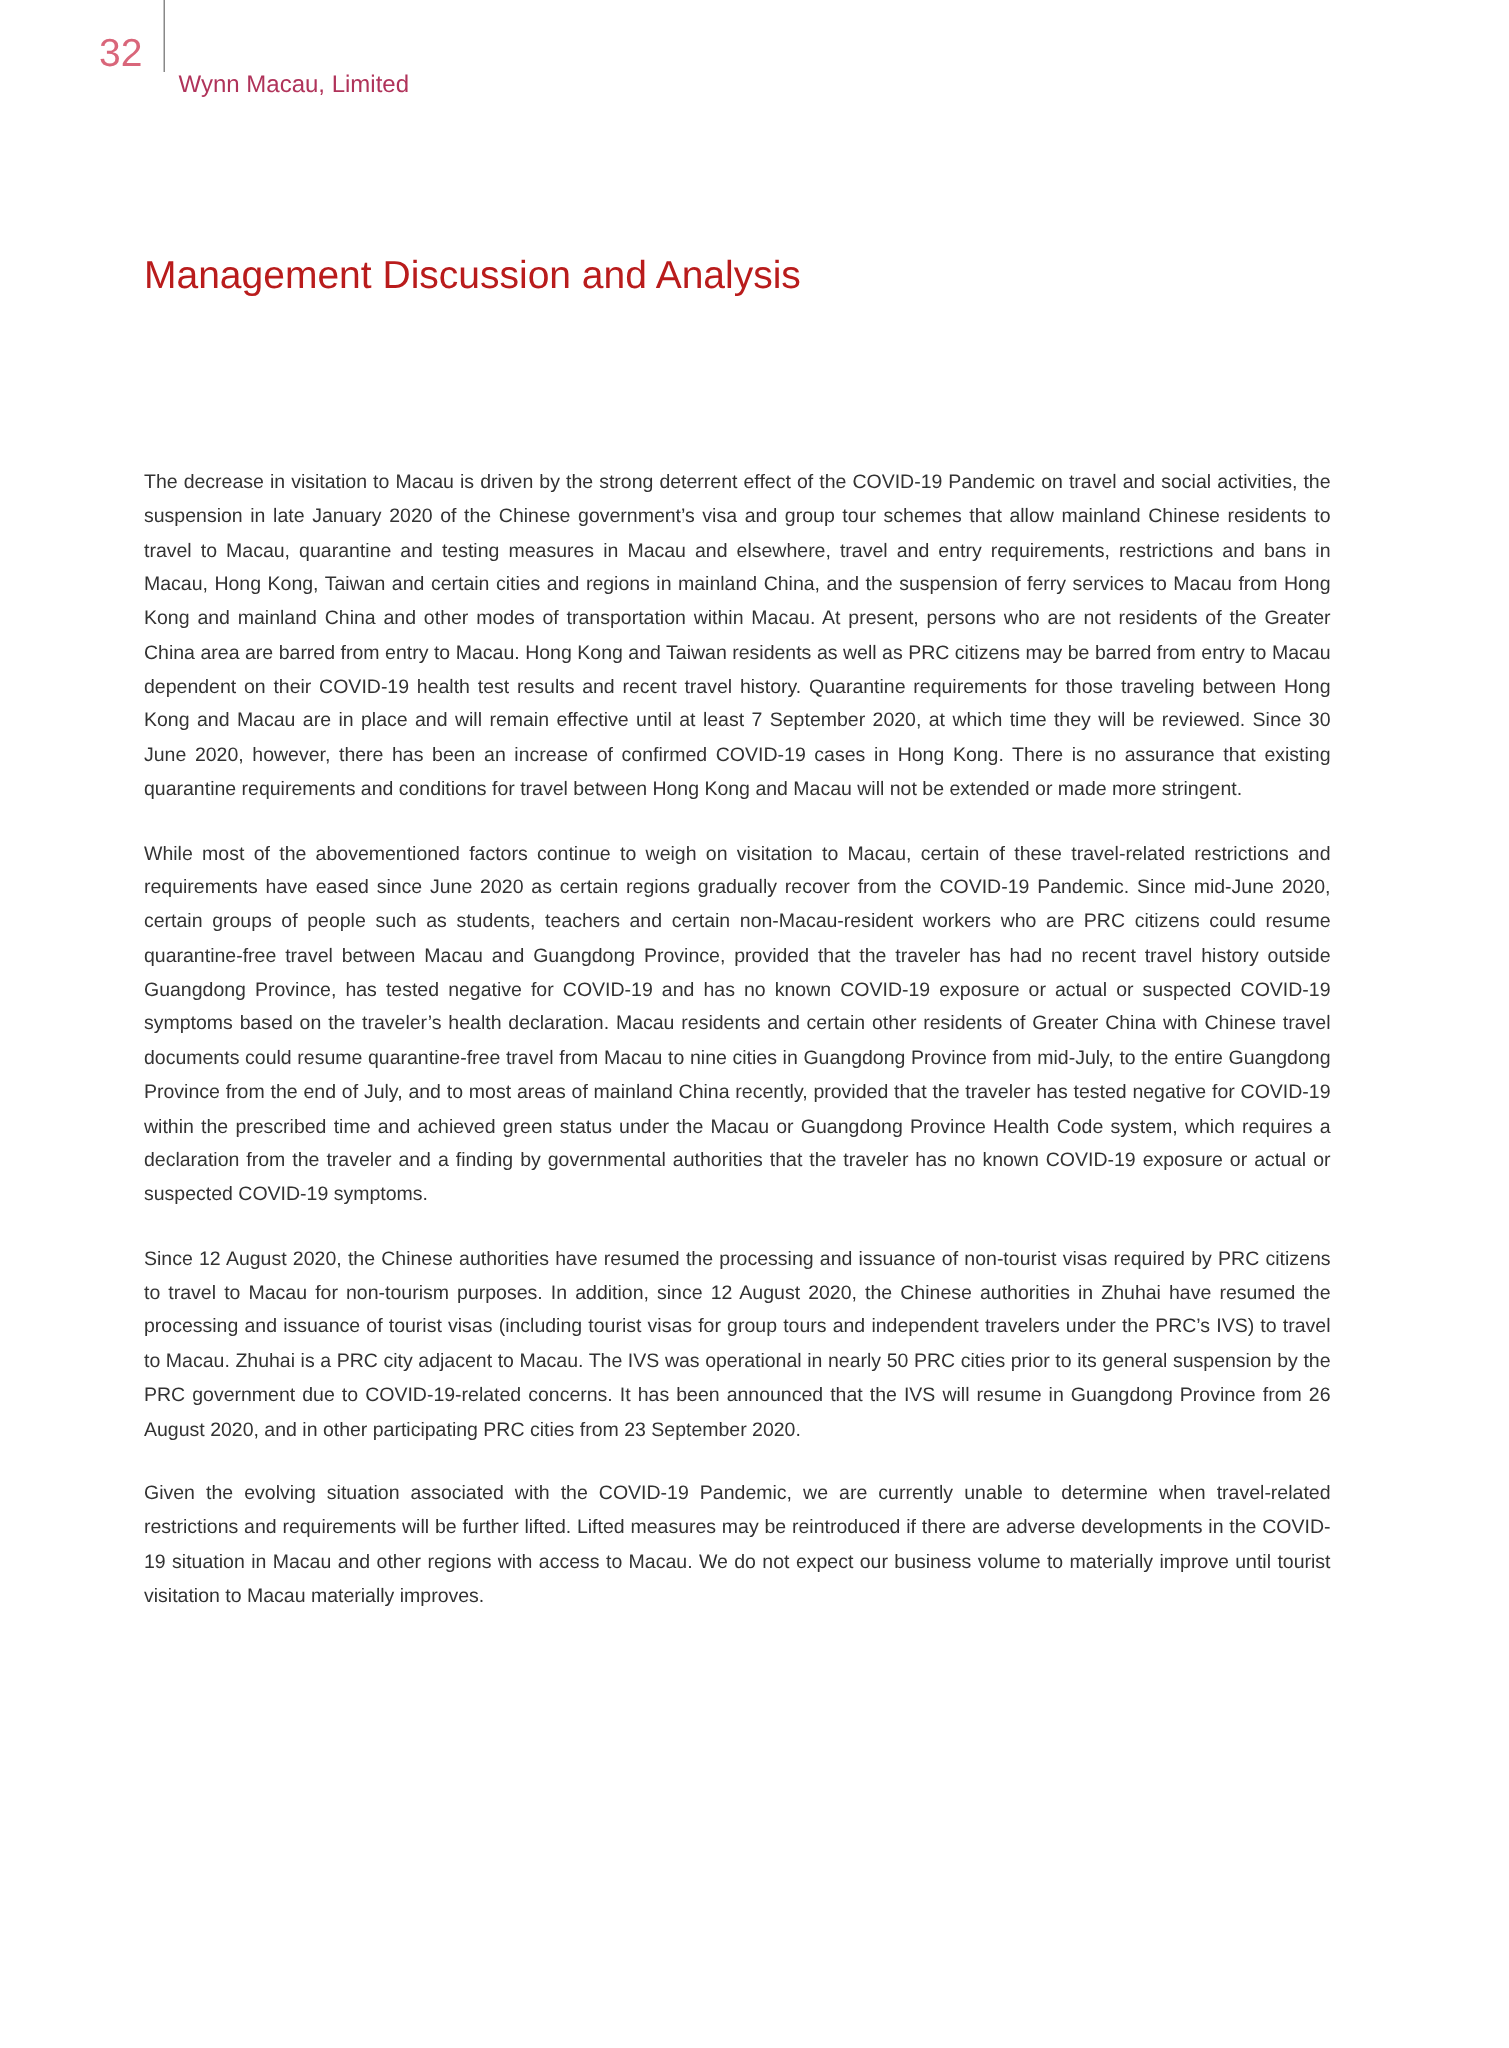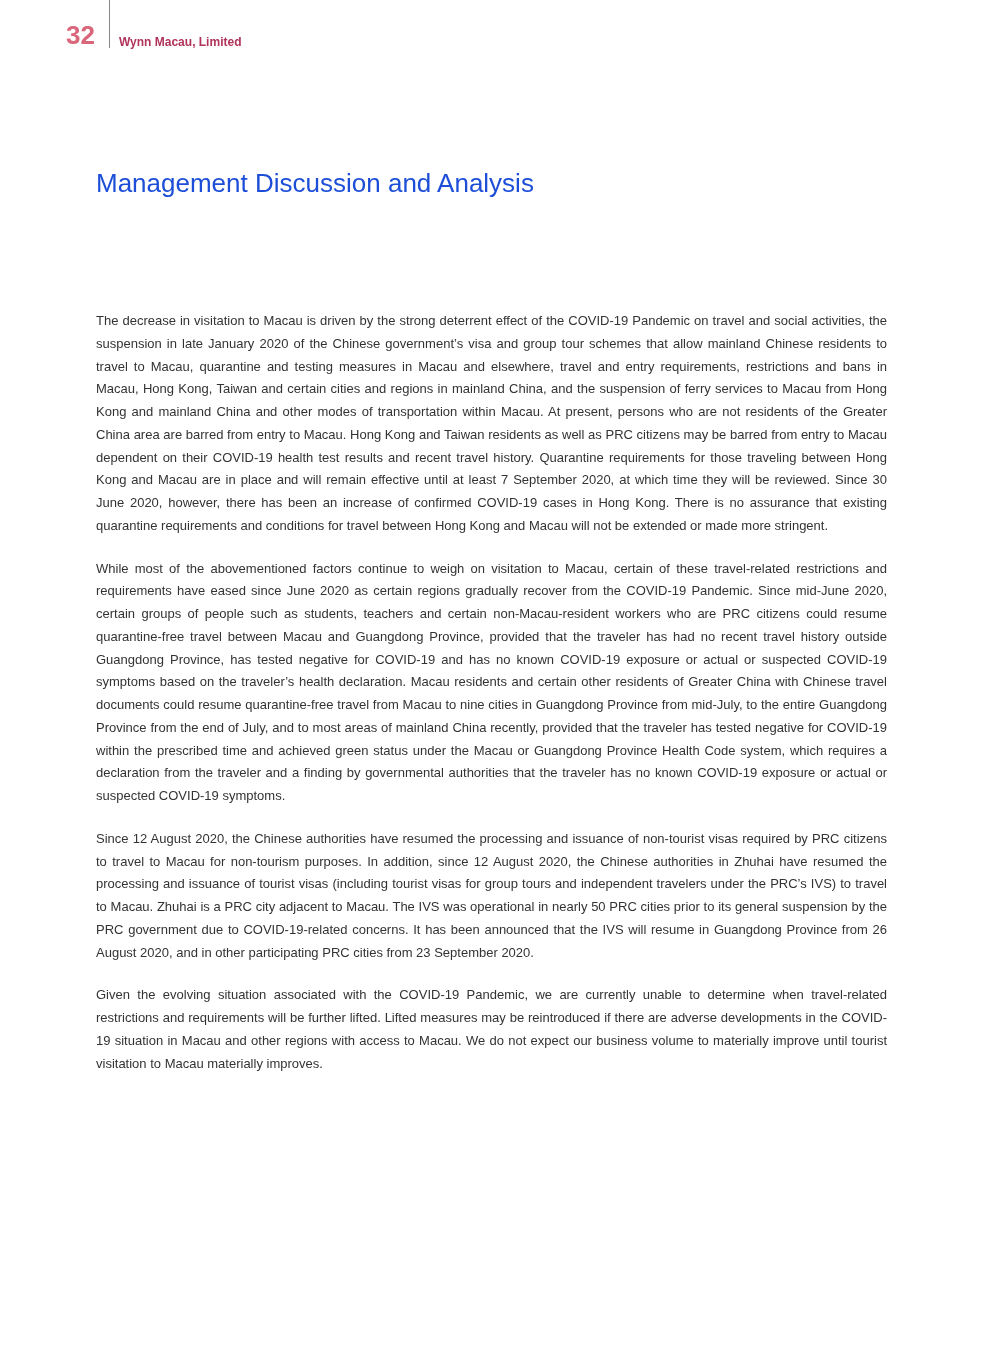--- a/index.html
+++ b/index.html
@@ -1,33 +1,33 @@
 <!DOCTYPE html>
 <html><head>
   <meta charset="utf-8">
   <style>
     html, body { margin: 0; padding: 0; background: #ffffff; }
     body { width: 1006px; height: 1365px; position: relative; overflow: hidden; }
-    .header { position: absolute; left: 0; top: 0; width: 1006px; height: 60px; font-weight: bold; }
+    .header { position: absolute; left: 0; top: 0; width: 1006px; height: 60px; }
     .page-number {
       position: absolute; left: 66px; top: 20px;
       font-family: "Liberation Sans", sans-serif; font-size: 26px; color: #d9667a;
       line-height: 30px; letter-spacing: 0px;
     }
     .header-rule {
       position: absolute; left: 109px; top: 0; width: 1px; height: 48px; background: #888888;
     }
     .company-name {
-      position: absolute; left: 119px; top: 35px;
-      font-family: "Liberation Sans", sans-serif; font-size: 12px; color: #b0335a;
+      position: absolute; left: 119px; top: 50px;
+      font-family: "Liberation Sans", sans-serif; font-size: 16px; color: #b0335a;
       line-height: 14px;
     }
     .page-title {
       position: absolute; left: 96px; top: 167px;
-      font-family: "Liberation Sans", sans-serif; font-size: 26px; color: #1d4ed8;
+      font-family: "Liberation Sans", sans-serif; font-size: 26px; color: #b91c1c;
       font-weight: normal; margin: 0; line-height: 32px;
     }
     .body-text {
       position: absolute; left: 96px; top: 310px; width: 791px;
       font-family: "Liberation Sans", sans-serif; font-size: 13px; color: #333333;
       line-height: 22.75px;
     }
     .body-text p {
       margin: 0 0 20px 0; text-align: justify; text-align-last: left;
     }

